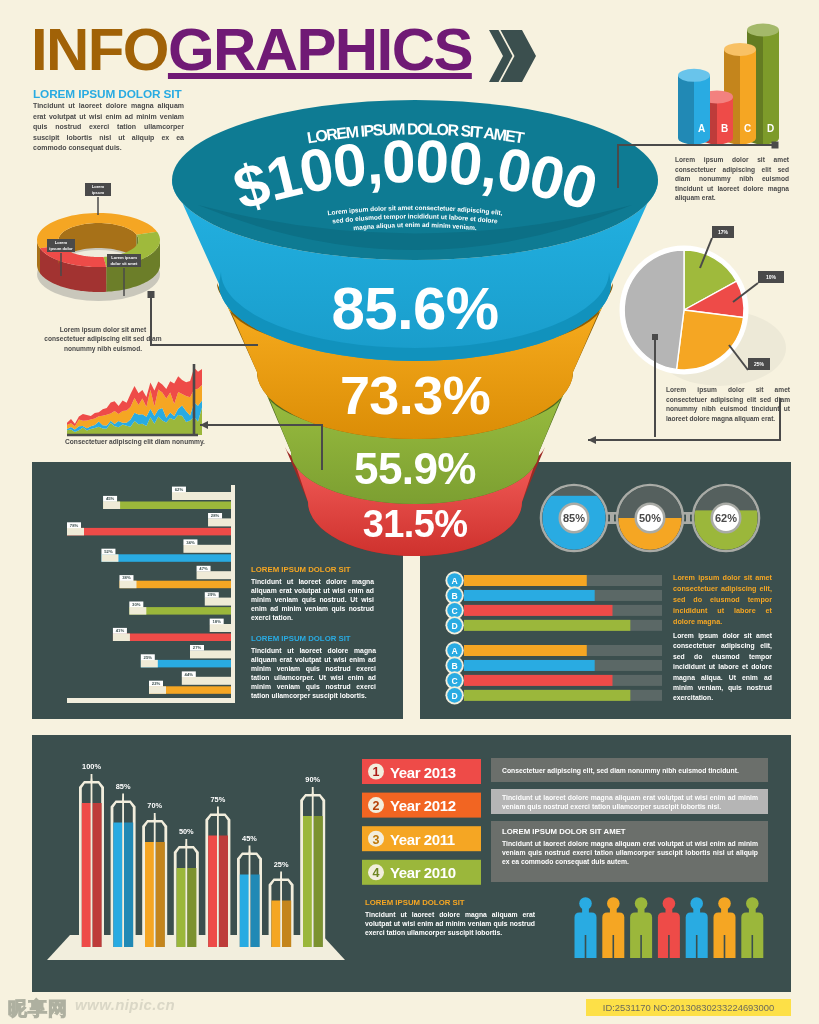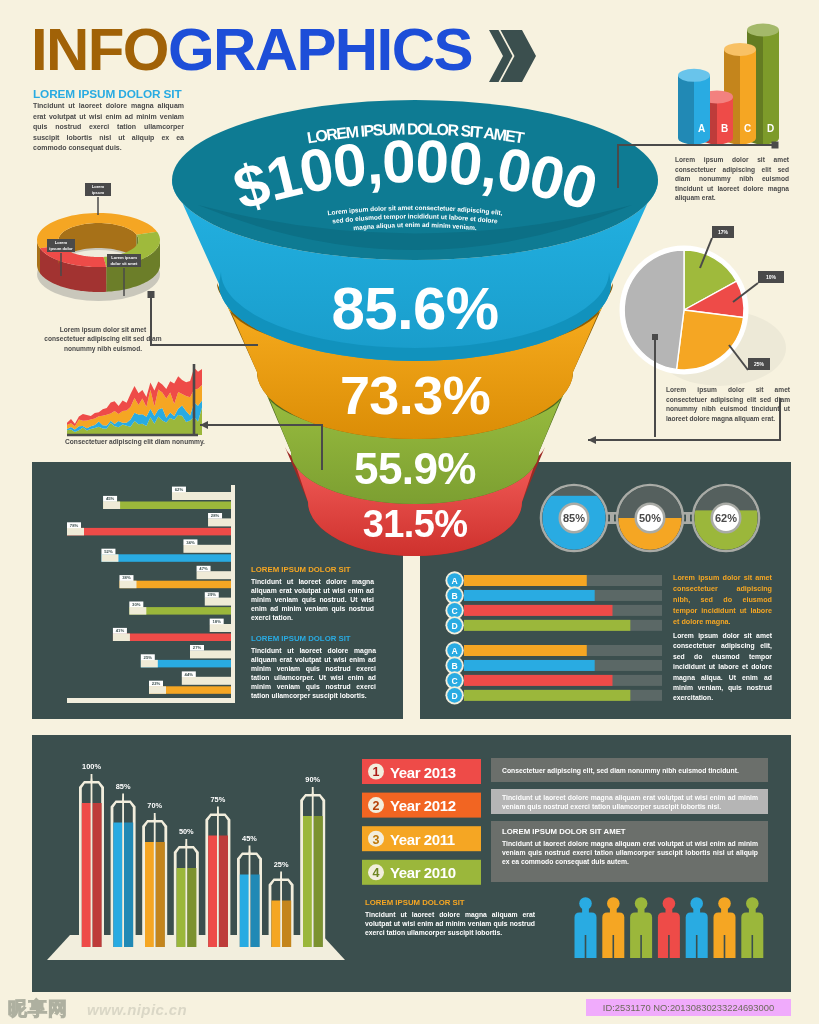--- a/index.html
+++ b/index.html
@@ -2,43 +2,43 @@
 <html><head>
 <meta charset="utf-8">
 <style>
   html,body{margin:0;padding:0;}
   body{width:819px;height:1024px;background:#F7F2DF;font-family:"Liberation Sans",sans-serif;overflow:hidden;position:relative;}
   #page{position:absolute;left:0;top:0;width:819px;height:1024px;background:#F7F2DF;}
 
   
   #title{position:absolute;left:31px;top:20px;font-size:60px;font-weight:bold;letter-spacing:-1.6px;line-height:1;white-space:nowrap;}
   #title .a{color:#a16207;}
-  #title .b{color:#1d4ed8;}
+  #title .b{color:#701a75;text-decoration:underline;}
   #chev{position:absolute;left:489px;top:30px;width:48px;height:52px;}
 
   #sub-h{position:absolute;left:33px;top:87px;font-size:11.8px;font-weight:bold;color:#29ABE2;letter-spacing:-0.1px;}
   #sub-b{position:absolute;left:33px;top:101px;width:151px;font-size:7px;line-height:10.5px;font-weight:bold;color:#4A4A4A;text-align:justify;}
 
   
   .lay{position:absolute;left:0;top:0;width:819px;height:1024px;pointer-events:none;}
 
   
   .tb{position:absolute;}
   .cap{font-size:6.6px;line-height:9.6px;font-weight:bold;color:#4A4A4A;text-align:justify;}
   .capc{font-size:6.6px;line-height:9.4px;font-weight:bold;color:#4A4A4A;text-align:center;}
   .capw{font-size:6.8px;line-height:9.1px;font-weight:bold;color:#FFFFFF;text-align:justify;}
   .hd-or{font-size:7.8px;font-weight:bold;color:#F5A623;letter-spacing:0;}
   .hd-cy{font-size:7.8px;font-weight:bold;color:#29ABE2;letter-spacing:0;}
   .hd-wt{font-size:7.8px;font-weight:bold;color:#FFFFFF;letter-spacing:0;}
 
   
-  #wm{position:absolute;left:8px;top:996px;display:flex;align-items:center;gap:12px;}
+  #wm{position:absolute;left:8px;top:996px;display:flex;align-items:flex-start;}
   #wm .cn{font-size:19px;font-weight:bold;color:#F2EEDD;-webkit-text-stroke:1.1px #AEB0A0;letter-spacing:1px;font-family:"DejaVu Sans",sans-serif;}
   #wm .url{font-size:15px;font-style:italic;font-weight:bold;color:#DAD7C6;margin-left:7px;letter-spacing:.4px;}
-  #idbar{position:absolute;left:586px;top:999px;width:205px;height:17px;background:#f0abfc;color:#6C6A5B;font-size:9.4px;line-height:17px;text-align:center;}
+  #idbar{position:absolute;left:586px;top:999px;width:205px;height:17px;background:#fde047;color:#6C6A5B;font-size:9.4px;line-height:17px;text-align:center;}
 </style>
 </head>
 <body>
 
 <div id="page">
 
   <div id="title"><span class="a">INFO</span><span class="b">GRAPHICS</span></div>
   <svg id="chev" viewBox="0 0 48 52">
     <path d="M0 0 L9.5 0 L23.5 26 L9.5 52 L0 52 L14 26 Z" fill="#3B4F4E"></path>
     <path d="M11.5 0 L33 0 L47 26 L33 52 L11.5 52 L25.5 26 Z" fill="#3B4F4E"></path>
@@ -479,21 +479,21 @@
     <div class="tb capc" style="left:43px;top:325px;width:120px;">Lorem ipsum dolor sit amet consectetuer adipiscing elit sed diam nonummy nibh euismod.</div>
     <div class="tb capc" style="left:62px;top:437px;width:146px;">Consectetuer adipiscing elit diam nonummy.</div>
     <div class="tb cap" style="left:675px;top:155px;width:114px;">Lorem ipsum dolor sit amet consectetuer adipiscing elit sed diam nonummy nibh euismod tincidunt ut laoreet dolore magna aliquam erat.</div>
     <div class="tb cap" style="left:666px;top:385px;width:124px;">Lorem ipsum dolor sit amet consectetuer adipiscing elit sed diam nonummy nibh euismod tincidunt ut laoreet dolore magna aliquam erat.</div>
 
     <div class="tb hd-or" style="left:251px;top:565px;">LOREM IPSUM DOLOR SIT</div>
     <div class="tb capw" style="left:251px;top:577px;width:123px;">Tincidunt ut laoreet dolore magna aliquam erat volutpat ut wisi enim ad minim veniam quis nostrud. Ut wisi enim ad minim veniam quis nostrud exerci tation.</div>
     <div class="tb hd-cy" style="left:251px;top:634px;">LOREM IPSUM DOLOR SIT</div>
     <div class="tb capw" style="left:251px;top:646px;width:125px;">Tincidunt ut laoreet dolore magna aliquam erat volutpat ut wisi enim ad minim veniam quis nostrud exerci tation ullamcorper. Ut wisi enim ad minim veniam quis nostrud exerci tation ullamcorper suscipit lobortis.</div>
 
-    <div class="tb" style="left:673px;top:573px;width:99px;font-size:7.2px;line-height:10.9px;font-weight:bold;color:#F5A623;text-align:justify;"><span>Lorem ipsum dolor sit amet</span> <span>consectetuer adipiscing nibh, sed do eiusmod tempor incididunt ut labore et dolore magna.</span></div>
+    <div class="tb" style="left:673px;top:573px;width:99px;font-size:7.2px;line-height:10.9px;font-weight:bold;color:#F5A623;text-align:justify;"><span>Lorem ipsum dolor sit amet</span> <span>consectetuer adipiscing elit, sed do eiusmod tempor incididunt ut labore et dolore magna.</span></div>
     <div class="tb capw" style="left:673px;top:631px;width:99px;line-height:10.4px;">Lorem ipsum dolor sit amet consectetuer adipiscing elit, sed do eiusmod tempor incididunt ut labore et dolore magna aliqua. Ut enim ad minim veniam, quis nostrud exercitation.</div>
 
     <div class="tb hd-or" style="left:365px;top:898px;">LOREM IPSUM DOLOR SIT</div>
     <div class="tb capw" style="left:365px;top:910px;width:170px;">Tincidunt ut laoreet dolore magna aliquam erat volutpat ut wisi enim ad minim veniam quis nostrud exerci tation ullamcorper suscipit lobortis.</div>
 
     <div class="tb capw" style="left:502px;top:766px;width:256px;text-align:left;">Consectetuer adipiscing elit, sed diam nonummy nibh euismod tincidunt.</div>
     <div class="tb capw" style="left:502px;top:793px;width:256px;">Tincidunt ut laoreet dolore magna aliquam erat volutpat ut wisi enim ad minim veniam quis nostrud exerci tation ullamcorper suscipit lobortis nisl.</div>
     <div class="tb hd-wt" style="left:502px;top:827px;">LOREM IPSUM DOLOR SIT AMET</div>
     <div class="tb capw" style="left:502px;top:839px;width:256px;">Tincidunt ut laoreet dolore magna aliquam erat volutpat ut wisi enim ad minim veniam quis nostrud exerci tation ullamcorper suscipit lobortis nisl ut aliquip ex ea commodo consequat duis autem.</div>
   </div>

